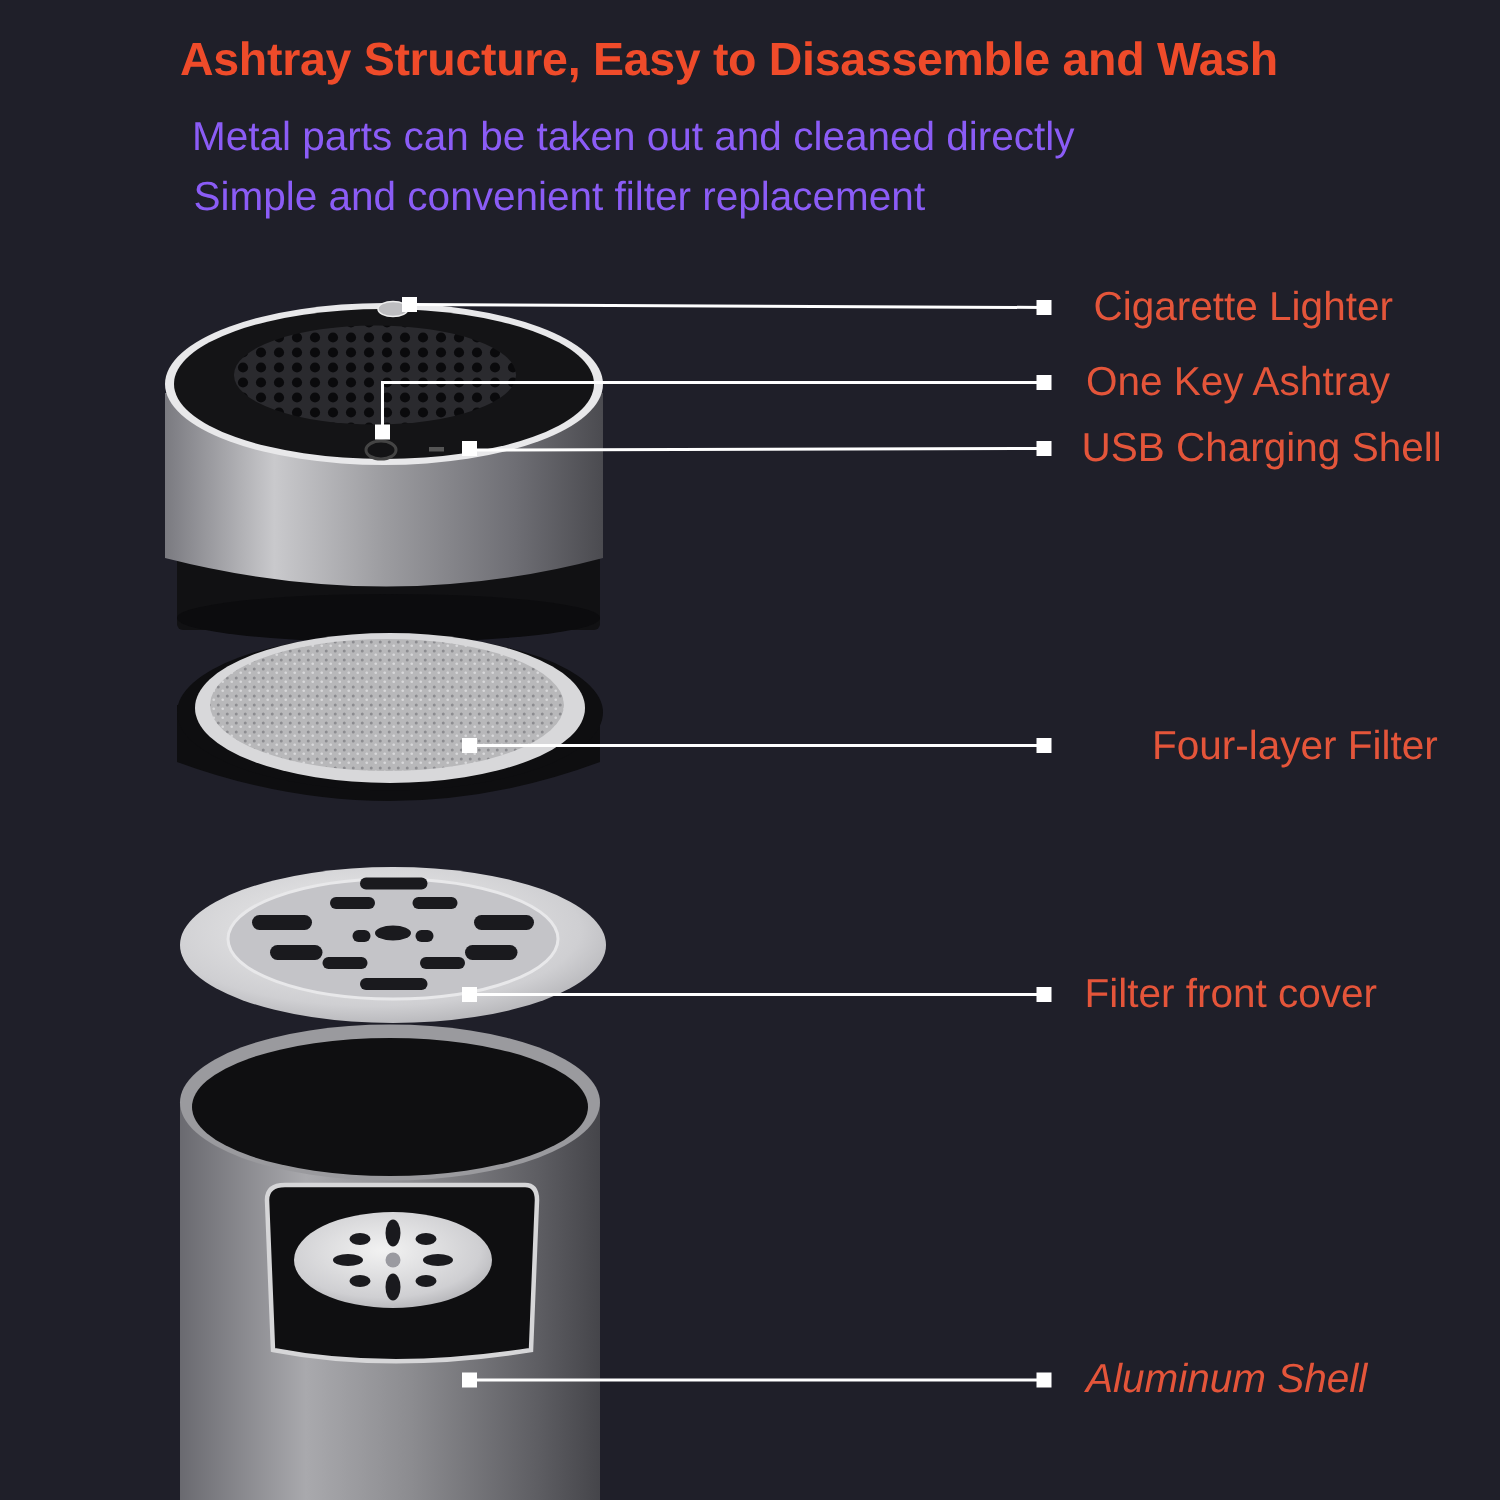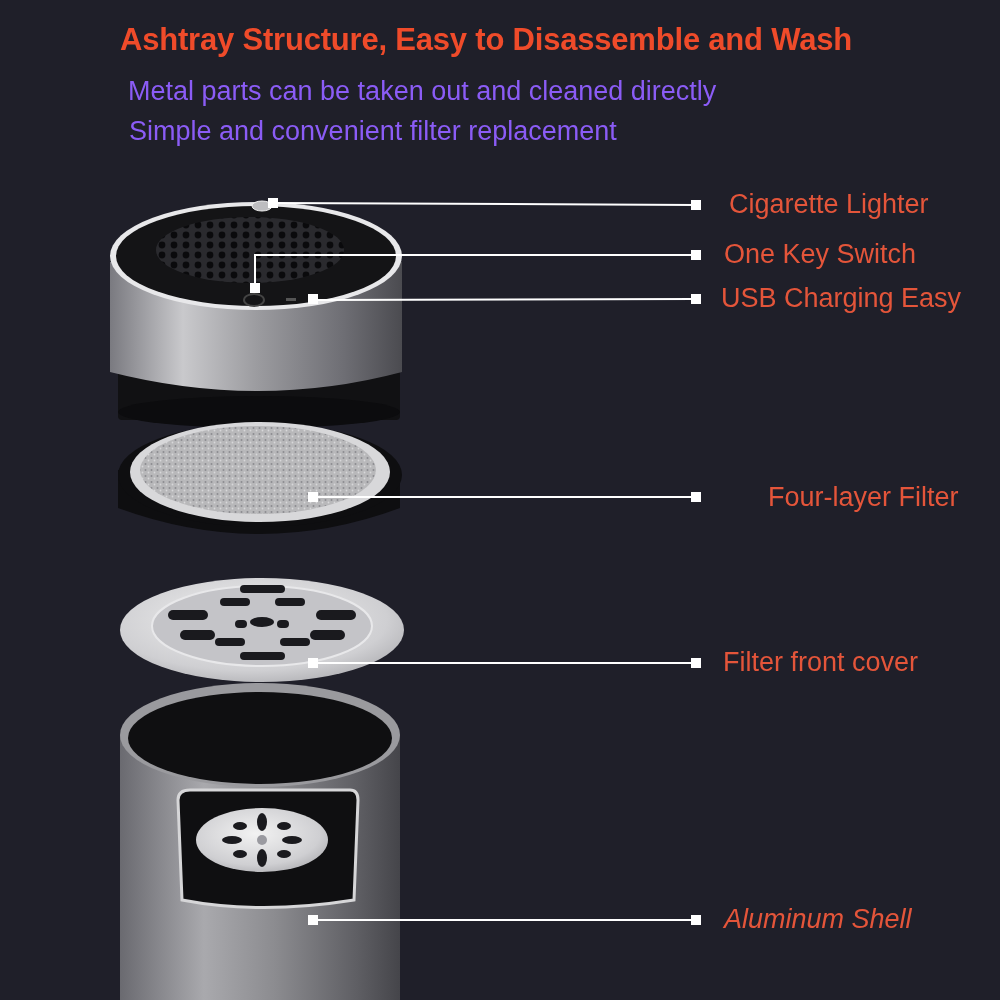--- a/index.html
+++ b/index.html
@@ -140,17 +140,17 @@
     <rect x="308" y="492" width="10" height="10"></rect>
     <rect x="691" y="492" width="10" height="10"></rect>
     <rect x="308" y="658" width="10" height="10"></rect>
     <rect x="691" y="658" width="10" height="10"></rect>
     <rect x="308" y="915" width="10" height="10"></rect>
     <rect x="691" y="915" width="10" height="10"></rect>
   </g>
 </svg>
 
 <div class="callout-label" style="left:684px; top:189px;margin-left:45px;">Cigarette Lighter</div>
-<div class="callout-label" style="left:724px; top:239px;">One Key Switch</div>
-<div class="callout-label" style="left:721px; top:283px;">USB Charging Easy</div>
+<div class="callout-label" style="left:724px; top:239px;">One Key Ashtray</div>
+<div class="callout-label" style="left:721px; top:283px;">USB Charging Shell</div>
 <div class="callout-label" style="left:728px; top:482px;margin-left:40px;">Four-layer Filter</div>
 <div class="callout-label" style="left:723px; top:647px;text-align:center;">Filter front cover</div>
 <div class="callout-label" style="left:724px; top:904px;font-style:italic;">Aluminum Shell</div>
 
 </body></html>

